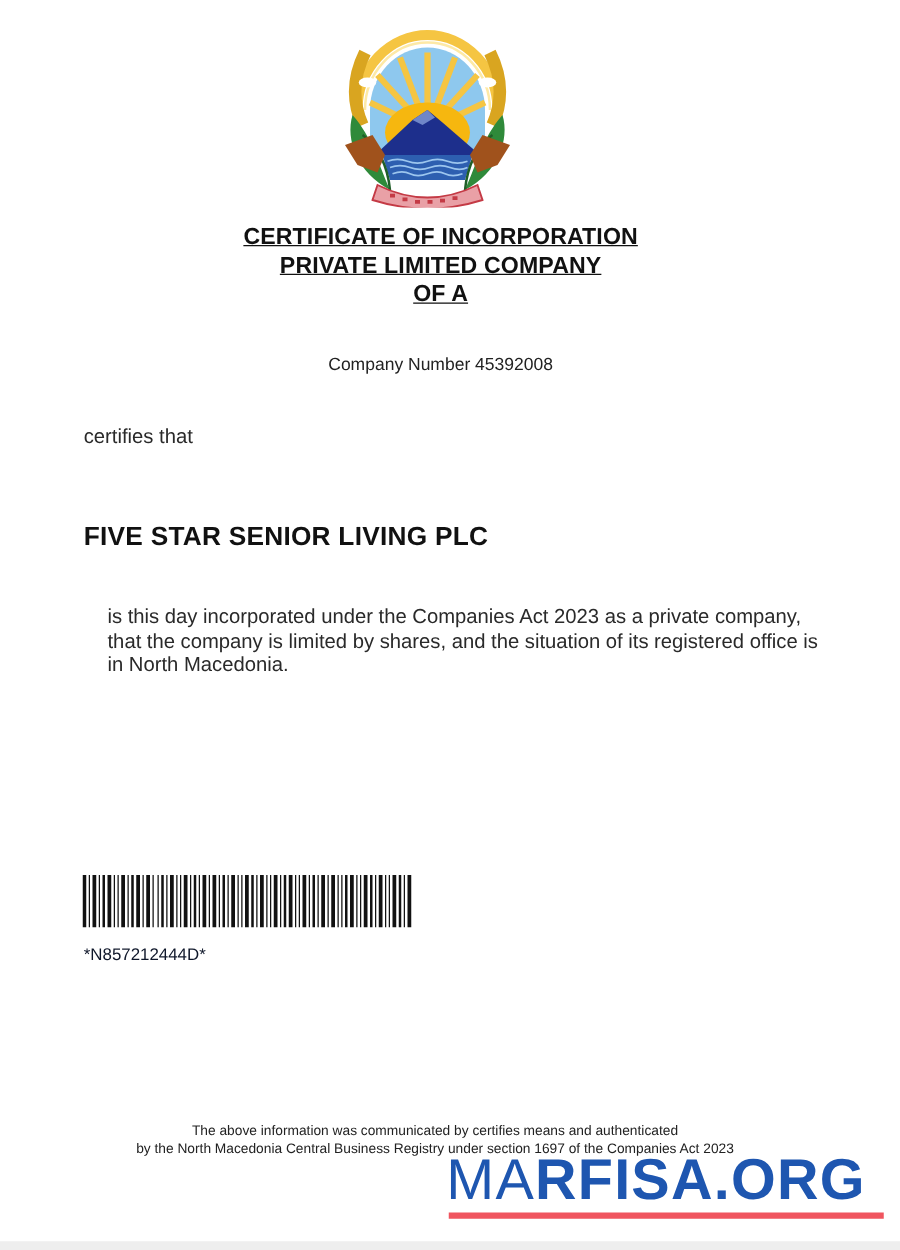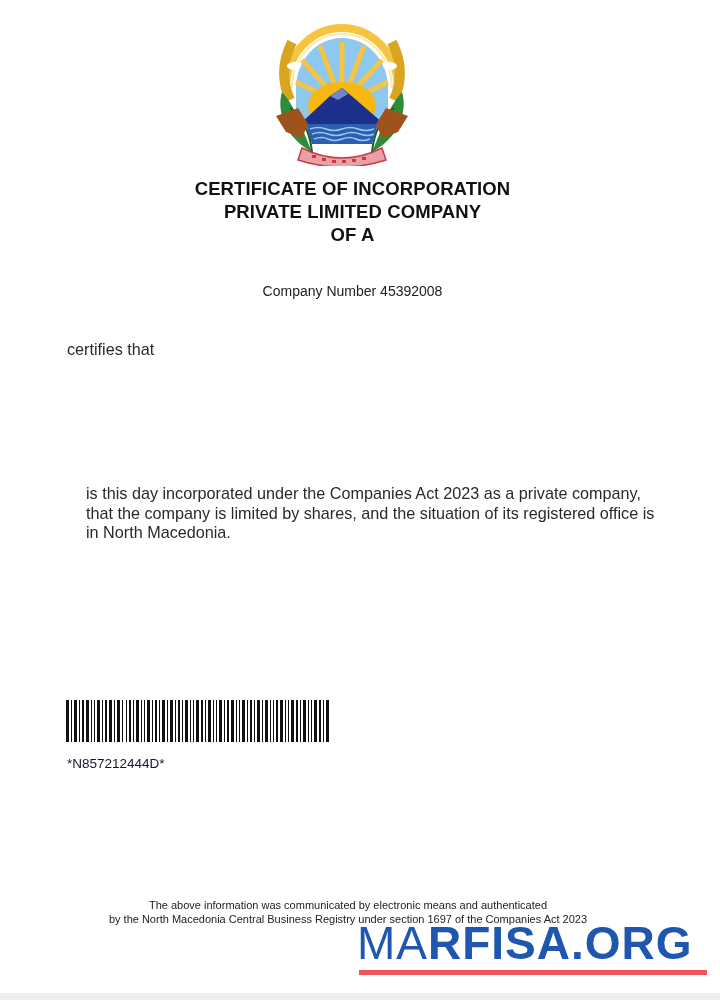--- a/index.html
+++ b/index.html
@@ -9,21 +9,21 @@
     font-family: "Liberation Sans", sans-serif;
   }
   .page { position: absolute; left: 0; top: 0; width: 720px; height: 993px; background: #fff; }
   .bottom-strip { position: absolute; left: 0; top: 993px; width: 720px; height: 7px; background: #eeeeee; }
 
   .emblem { position: absolute; left: 272px; top: 12px; width: 140px; height: 154px; }
 
   .title {
     position: absolute; left: 0; width: 705px; top: 177px;
     text-align: center; font-weight: bold; font-size: 18.5px; line-height: 23px;
-    color: #111; letter-spacing: 0.1px;
+    color: #111; letter-spacing: 0.1px; text-decoration: underline;
   }
   .title div { white-space: nowrap; }
 
   .company-number {
     position: absolute; left: 0; width: 705px; top: 283px;
     text-align: center; font-size: 14px; color: #222;
   }
   .company-number b { font-weight: normal; text-align: center; }
 
   .para {
@@ -126,20 +126,21 @@
 
   <div class="company-number">
     <span>Company Number</span>
     <b>45392008</b>
   </div>
 
   <div class="para p1">
     <span>certifies that</span>
   </div>
 
+  <div class="company-name">FIVE STAR SENIOR LIVING PLC</div>
 
   <div class="para p2">is this day incorporated under the Companies Act 2023 as a private company, that the company is limited by shares, and the situation of its registered office is in North Macedonia.</div>
 
 
   <svg class="barcode" viewBox="0 0 264 42" preserveAspectRatio="none">
     <g fill="#111">
       <rect x="0" y="0" width="3" height="42"></rect>
         <rect x="5" y="0" width="1" height="42"></rect>
       <rect x="8" y="0" width="3" height="42"></rect>
         <rect x="13" y="0" width="1" height="42"></rect>
@@ -206,20 +207,20 @@
       <rect x="245" y="0" width="1" height="42"></rect>
         <rect x="248" y="0" width="3" height="42"></rect>
       <rect x="253" y="0" width="2" height="42"></rect>
         <rect x="257" y="0" width="1" height="42"></rect>
       <rect x="260" y="0" width="3" height="42"></rect>
     </g>
   </svg>
   <div class="barcode-text">*N857212444D*</div>
 
   <div class="footer">
-    <div>The above information was communicated by electronic means and authenticated</div>
+    <div>The above information was communicated by certifies means and authenticated</div>
     <div>by the North Macedonia Central Business Registry under section 1697 of the Companies Act 2023</div>
   </div>
 
   <div class="watermark"><span>MA</span><span class="bold">RFISA</span><span class="bold">.ORG</span></div>
   <div class="watermark-bar"></div>
 </div>
 <div class="bottom-strip"></div>
 
 </body></html>

